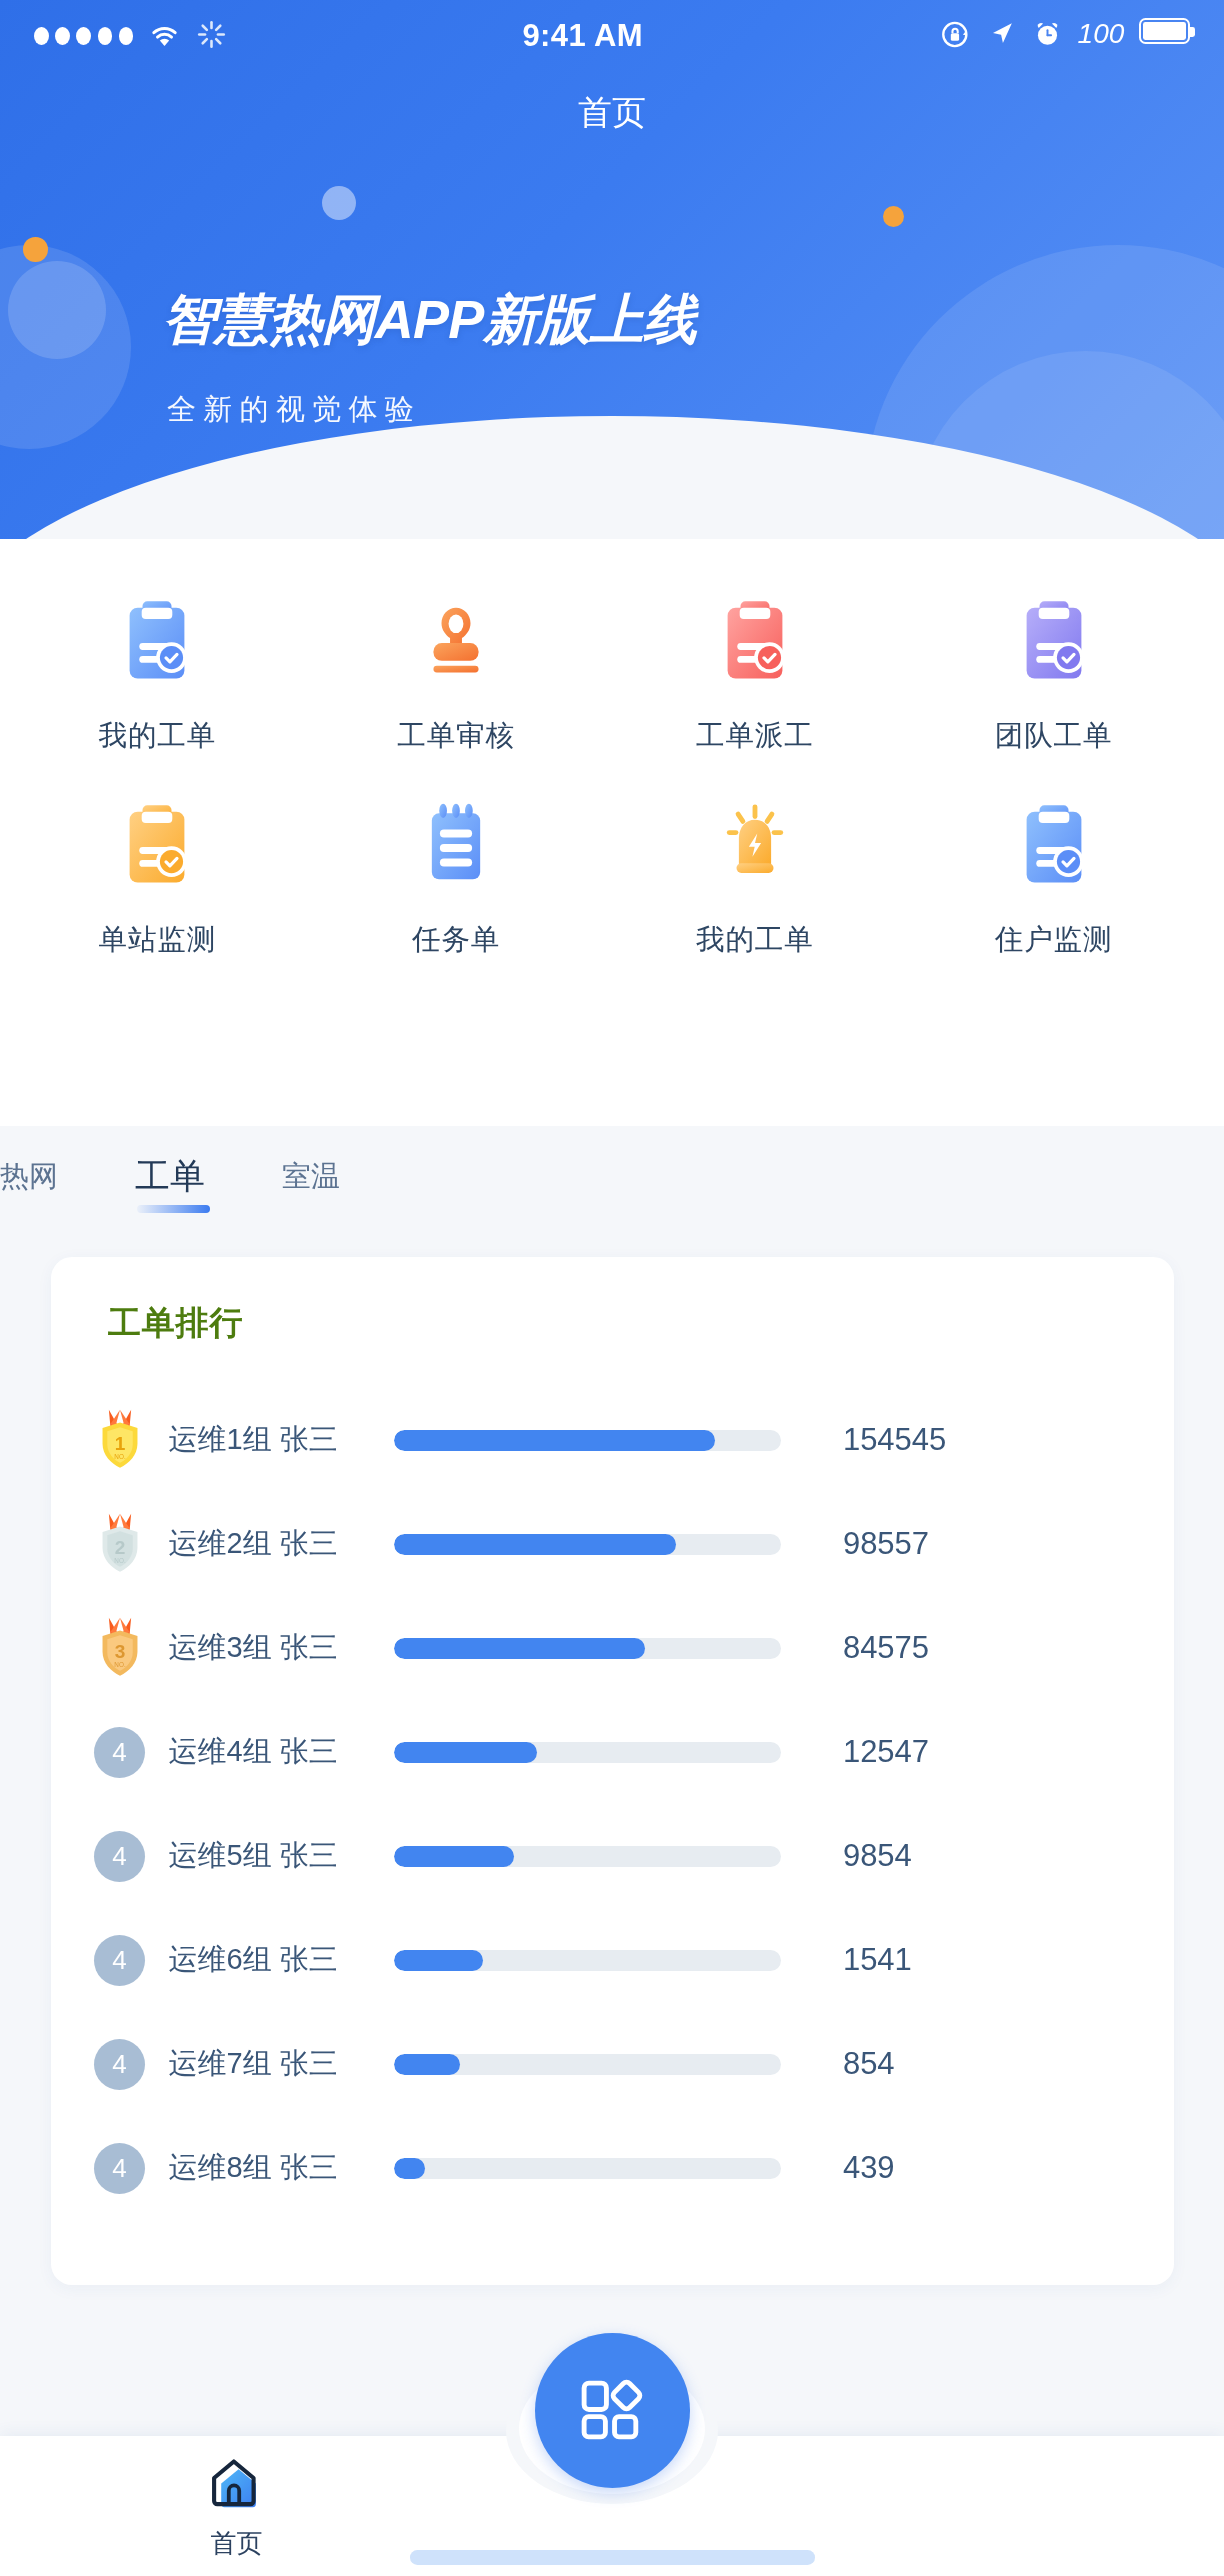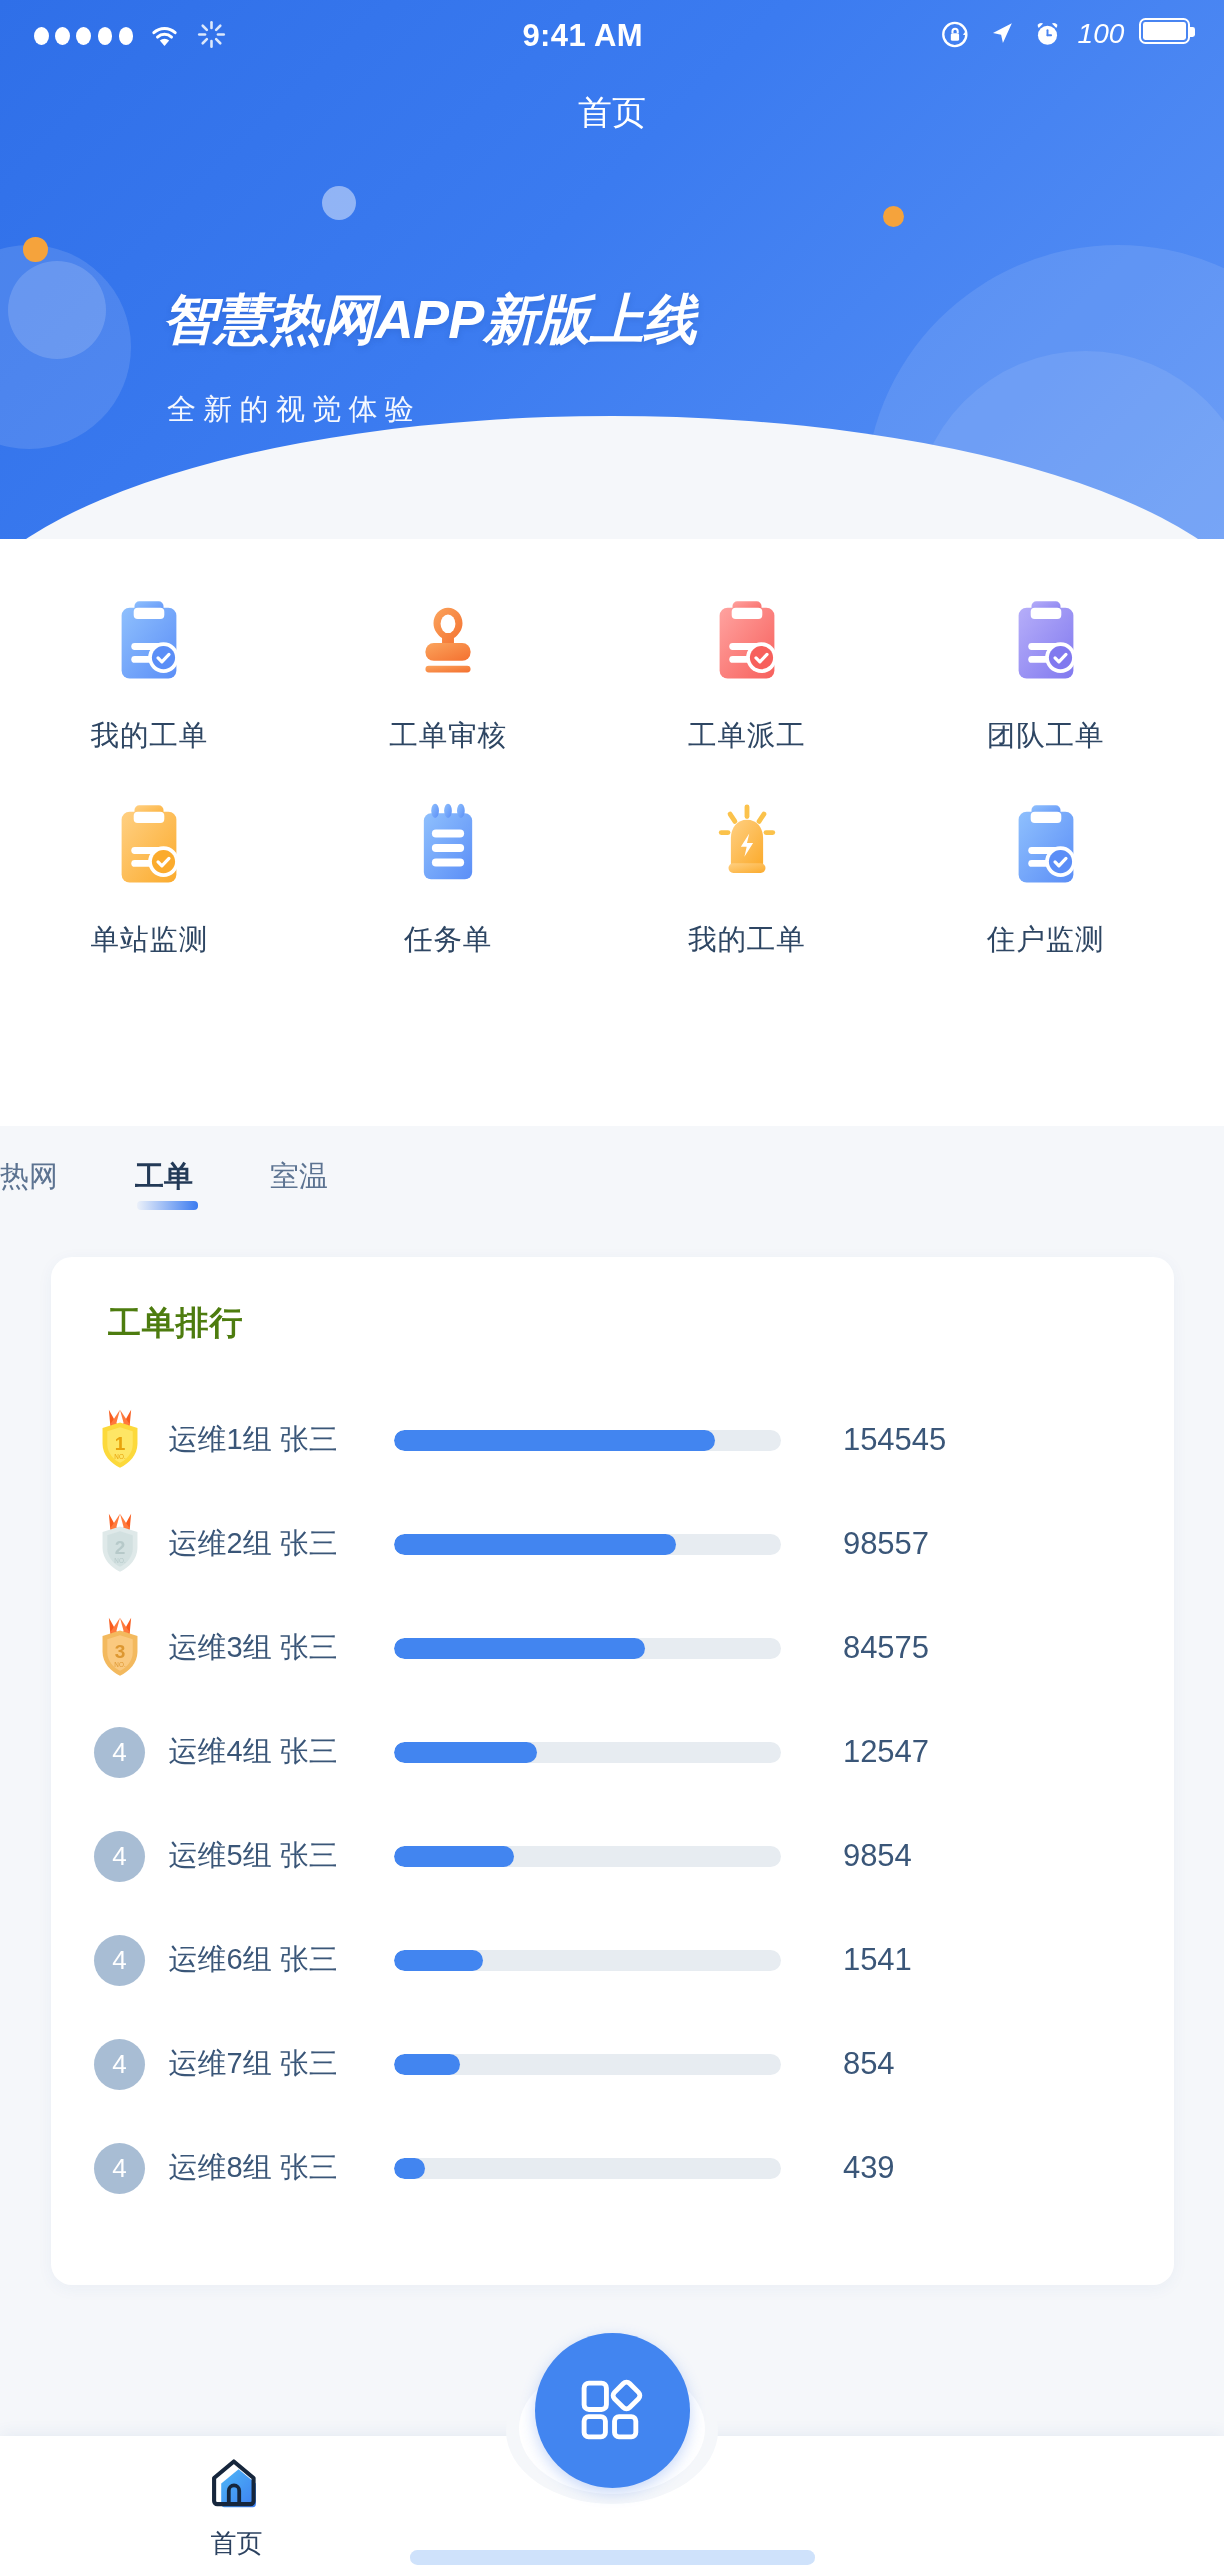--- a/index.html
+++ b/index.html
@@ -100,21 +100,21 @@
     position: absolute; left: 167px; top: 390px;
     color: rgba(255,255,255,0.95); font-size: 29px; letter-spacing: 7.3px;
     white-space: nowrap;
   }
 
   
   .grid-panel {
     position: absolute; left: 0; top: 539px; width: 1224px; height: 588px;
     background: #ffffff;
   }
-  .grid-row { display: flex; width: 1195px; }
+  .grid-row { display: flex; width: 1195px; margin-left: 8px; }
   .grid-row.r1 { padding-top: 59px; }
   .grid-row.r2 { padding-top: 47px; }
   .grid-cell {
     flex: 1 1 25%;
     display: flex; flex-direction: column; align-items: center;
   }
   .grid-icon { width: 78px; height: 87px; position: relative; }
   .grid-label {
     margin-top: 31px; font-size: 28.6px; color: #2e4663; letter-spacing: 0.8px;
     white-space: nowrap;
@@ -123,21 +123,21 @@
   
   .tabs-wrap {
     position: absolute; left: 0; top: 1126px; width: 1224px; height: 114px;
     background: #f5f7fa;
     display: flex; align-items: center; gap: 77px;
   }
   .tab {
     position: relative; font-size: 29px; color: #5c7391; padding-bottom: 13px;
     white-space: nowrap;
   }
-  .tab.active { color: #233a57; font-weight: bold; font-size: 29px; }
+  .tab.active { color: #233a57; font-weight: normal; font-size: 35px; }
   .tab.active::after {
     content: ""; position: absolute; left: 1.6px; right: -4.9px; bottom: 0;
     height: 8.2px; border-radius: 4.1px;
     background: linear-gradient(90deg, rgba(56,122,240,0.05) 0%, #3b7bf0 100%);
   }
 
   
   .card {
     position: absolute; left: 51px; top: 1257px;
     width: 1123px; height: 1028px;

